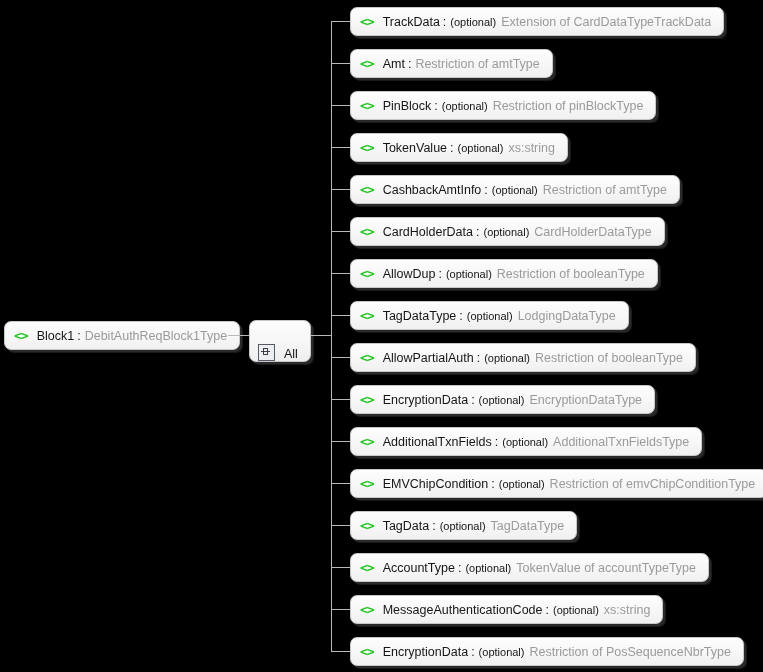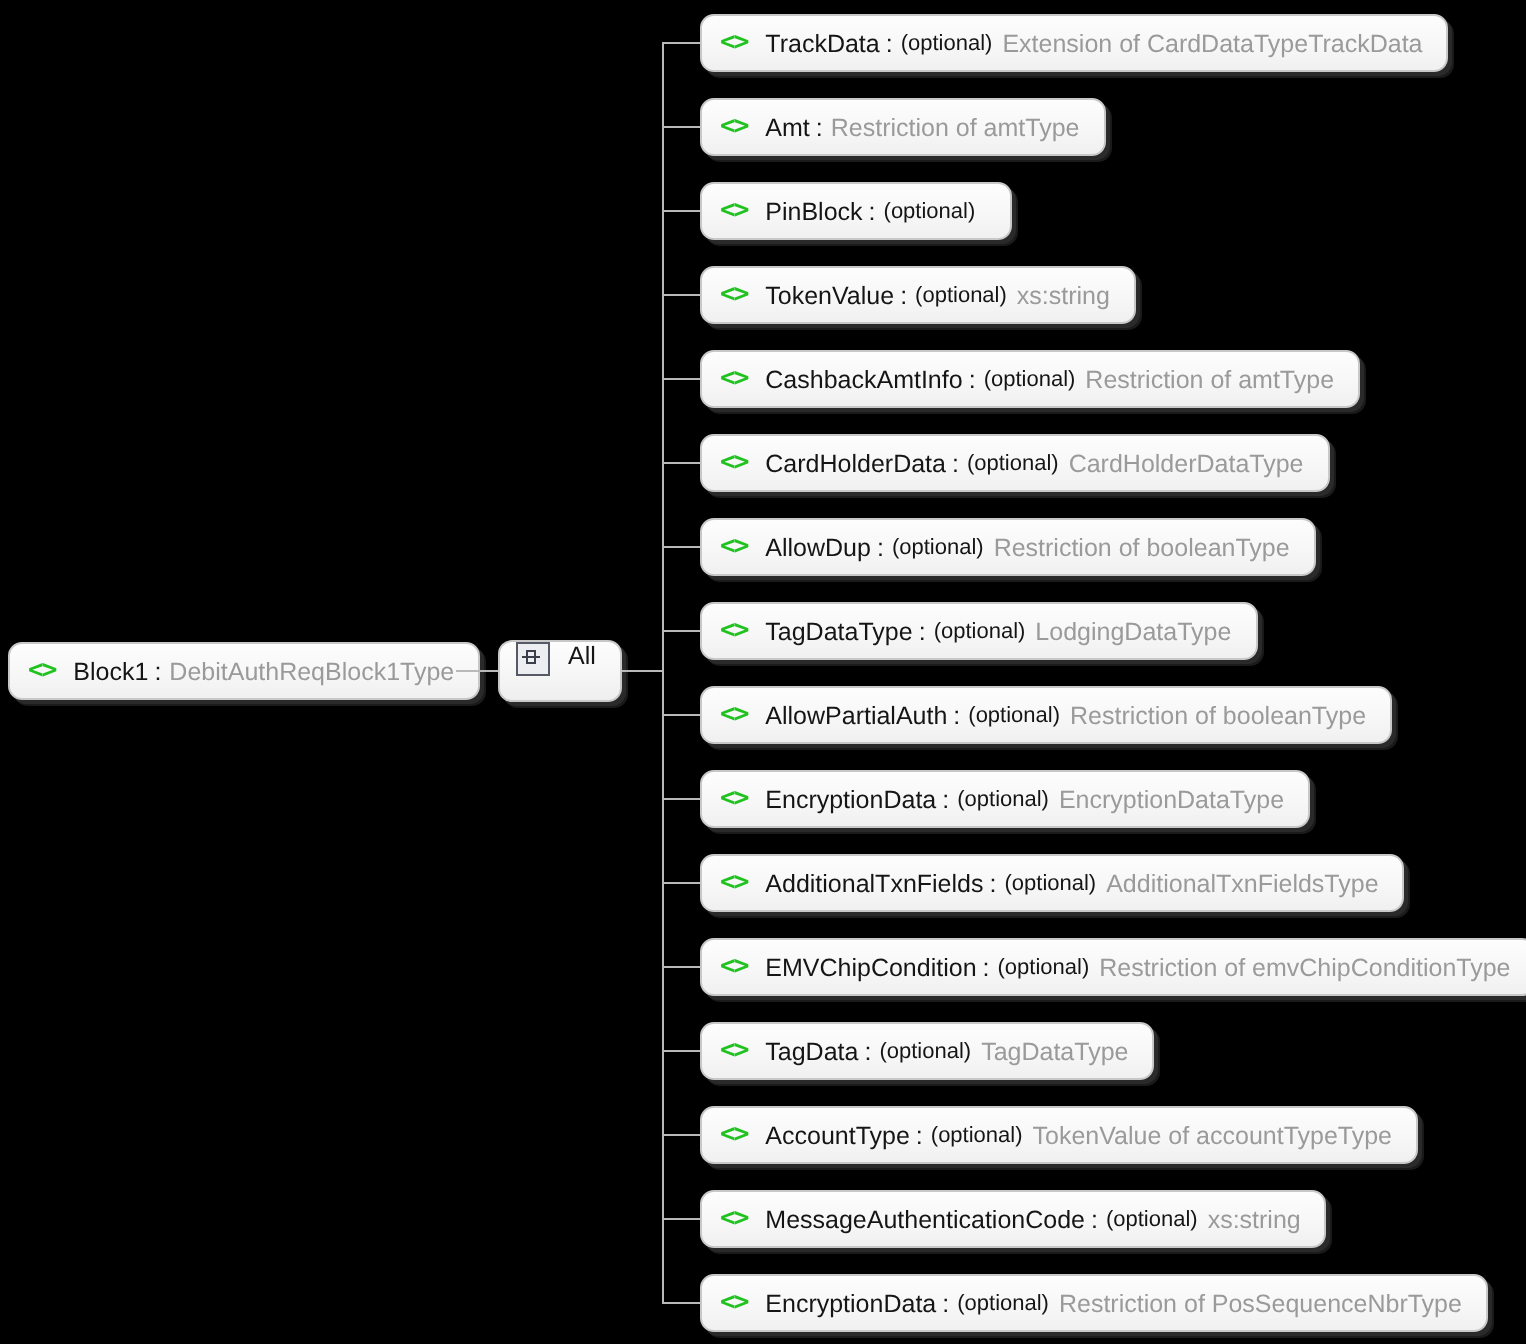--- a/index.html
+++ b/index.html
@@ -60,24 +60,24 @@
   .typ {
     font-size: 12.5px;
     color: #9a9a9a;
   }
 
   
   .all-node {
     position: absolute;
     left: 249px;
     top: 320px;
-    height: 31px;
+    height: 42px;
     box-sizing: border-box;
     display: flex;
-    align-items: flex-start;
+    align-items: flex-end;
     padding: 0 12px 0 8px;
     background: linear-gradient(#fdfdfd 0%, #f6f6f6 55%, #eeeeee 100%);
     border: 1px solid #c8c8c8;
     border-radius: 7px;
     box-shadow: 2px 2px 0 0 #2a2a2a, 3px 3px 0 0 #1a1a1a;
   }
   .ico-all {
     position: relative;
     width: 15px;
     height: 15px;
@@ -157,20 +157,21 @@
         <span class="nm">Amt</span>
         <span class="colon">:</span>
         <span class="typ">Restriction of amtType</span>
       </div>
       <div class="wire wire-h" style="left: 331px; top: 105px; width: 19px;"></div>
       <div class="node" style="left: 350px; top: 91px;">
         <span class="ico-elem">&lt;&gt;</span>
         <span class="nm">PinBlock</span>
         <span class="colon">:</span>
         <span class="opt">(optional)</span>
+        <span class="typ">Restriction of pinBlockType</span>
       </div>
       <div class="wire wire-h" style="left: 331px; top: 147px; width: 19px;"></div>
       <div class="node" style="left: 350px; top: 133px;">
         <span class="ico-elem">&lt;&gt;</span>
         <span class="nm">TokenValue</span>
         <span class="colon">:</span>
         <span class="opt">(optional)</span>
         <span class="typ">xs:string</span>
       </div>
       <div class="wire wire-h" style="left: 331px; top: 189px; width: 19px;"></div>

